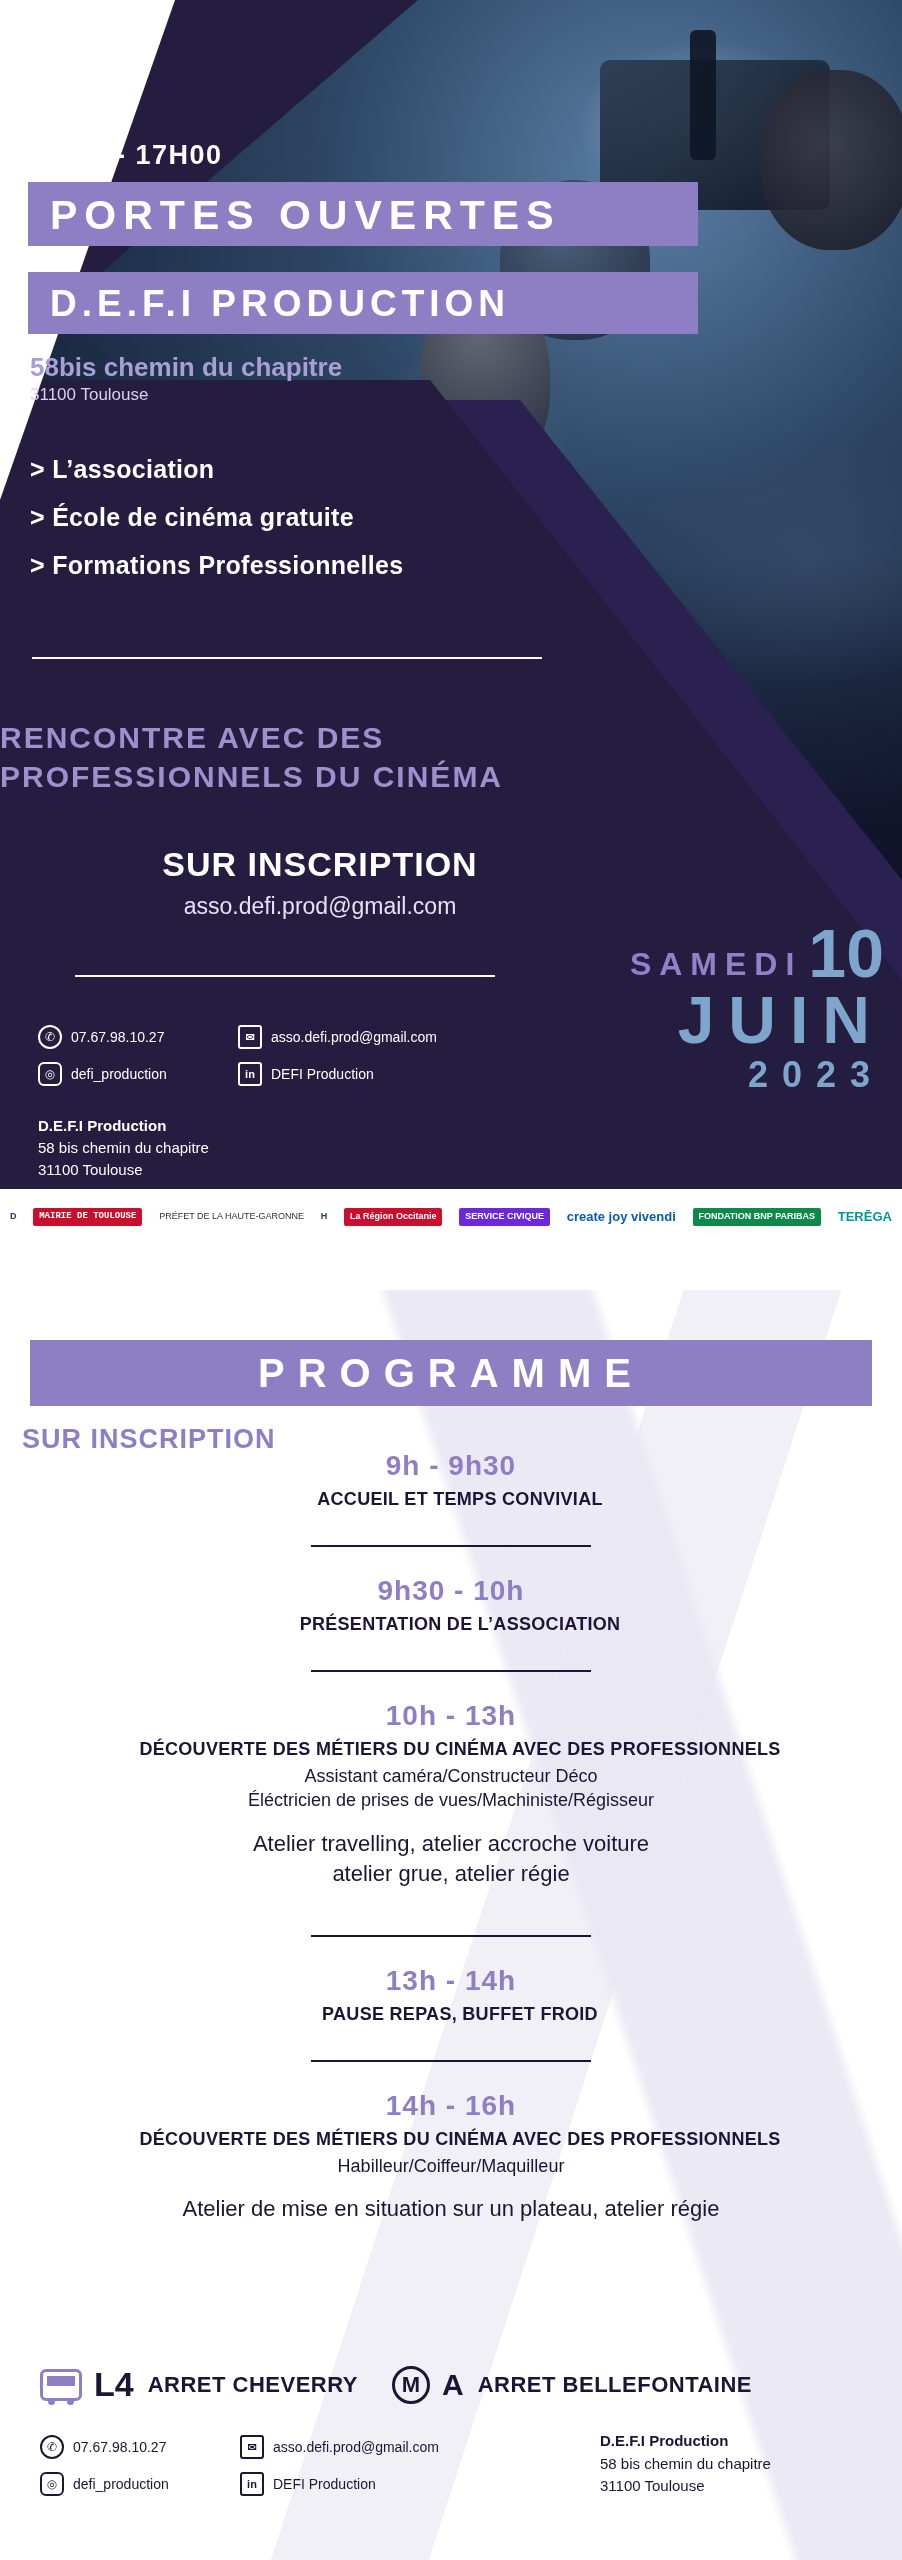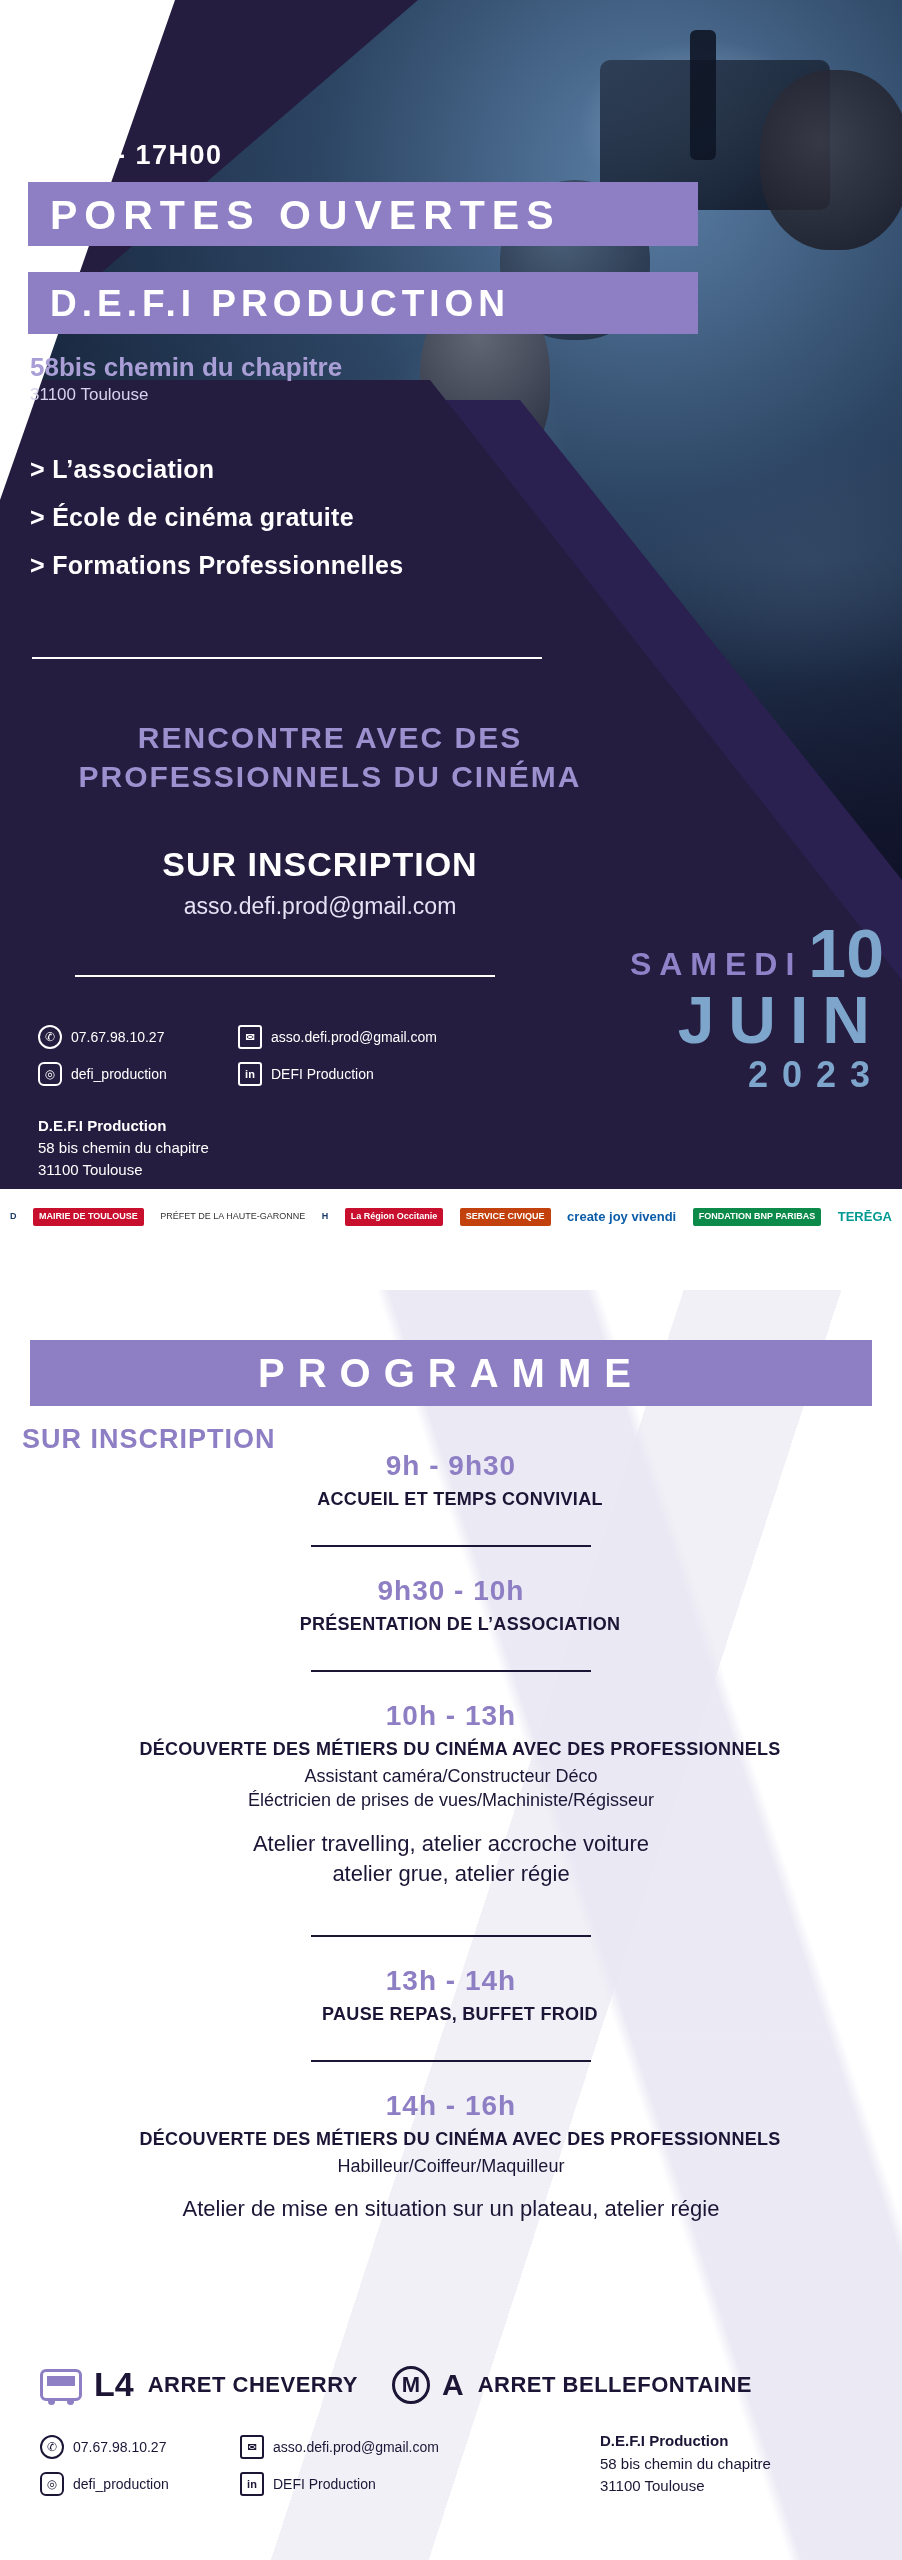--- a/index.html
+++ b/index.html
@@ -120,21 +120,21 @@
     color: #ffffff; font-size: 25px; font-weight: bold;
     margin-bottom: 19px; letter-spacing: .3px;
   }
   .hr1 {
     position: absolute; left: 32px; top: 657px; width: 510px;
     height: 2px; background: #ffffff;
   }
 
   .rencontre {
     position: absolute; left: 0; top: 718px; width: 660px;
-    text-align: center; color: #9d90cf;
+    color: #9d90cf;
     font-size: 30px; font-weight: bold; letter-spacing: 2px; line-height: 1.3;
   }
   .sur-insc {
     position: absolute; left: 0; top: 845px; width: 640px;
     text-align: center; color: #ffffff;
     font-size: 34px; font-weight: bold; letter-spacing: 1px;
   }
   .mail-c {
     position: absolute; left: 0; top: 893px; width: 640px;
     text-align: center; color: #e6e2f5; font-size: 23px;
@@ -183,23 +183,23 @@
   .org b { font-size: 15px; }
 
   
   .sponsors {
     position: absolute; left: 0; bottom: 0; width: 902px; height: 56px;
     background: #ffffff; display: flex; align-items: center;
     justify-content: space-between; padding: 0 10px;
   }
   .sp { font-size: 9px; color: #333; text-align: center; line-height: 1.05; }
   .sp.box { color: #fff; padding: 4px 6px; border-radius: 2px; font-weight: bold; }
-  .sp-toulouse { background: #c8102e; }
+  .sp-toulouse { background: #c8102e; font-family: Liberation Mono, monospace; }
   .sp-occitanie { background: #c8102e; }
-  .sp-civique { background: #c2410c; }
+  .sp-civique { background: #6d28d9; }
   .sp-bnp { background: #0c8a4a; color: #fff; }
   .sp-terega { color: #009a93; font-weight: bold; font-size: 13px; }
   .sp-vivendi { color: #0a5ca8; font-weight: bold; font-size: 13px; }
   .sp-img { color: #1b3a6b; font-weight: bold; }
 
   
   .poster-bottom {
     position: absolute; left: 0; top: 1290px; width: 902px; height: 1270px;
     background: #ffffff; overflow: hidden;
   }

